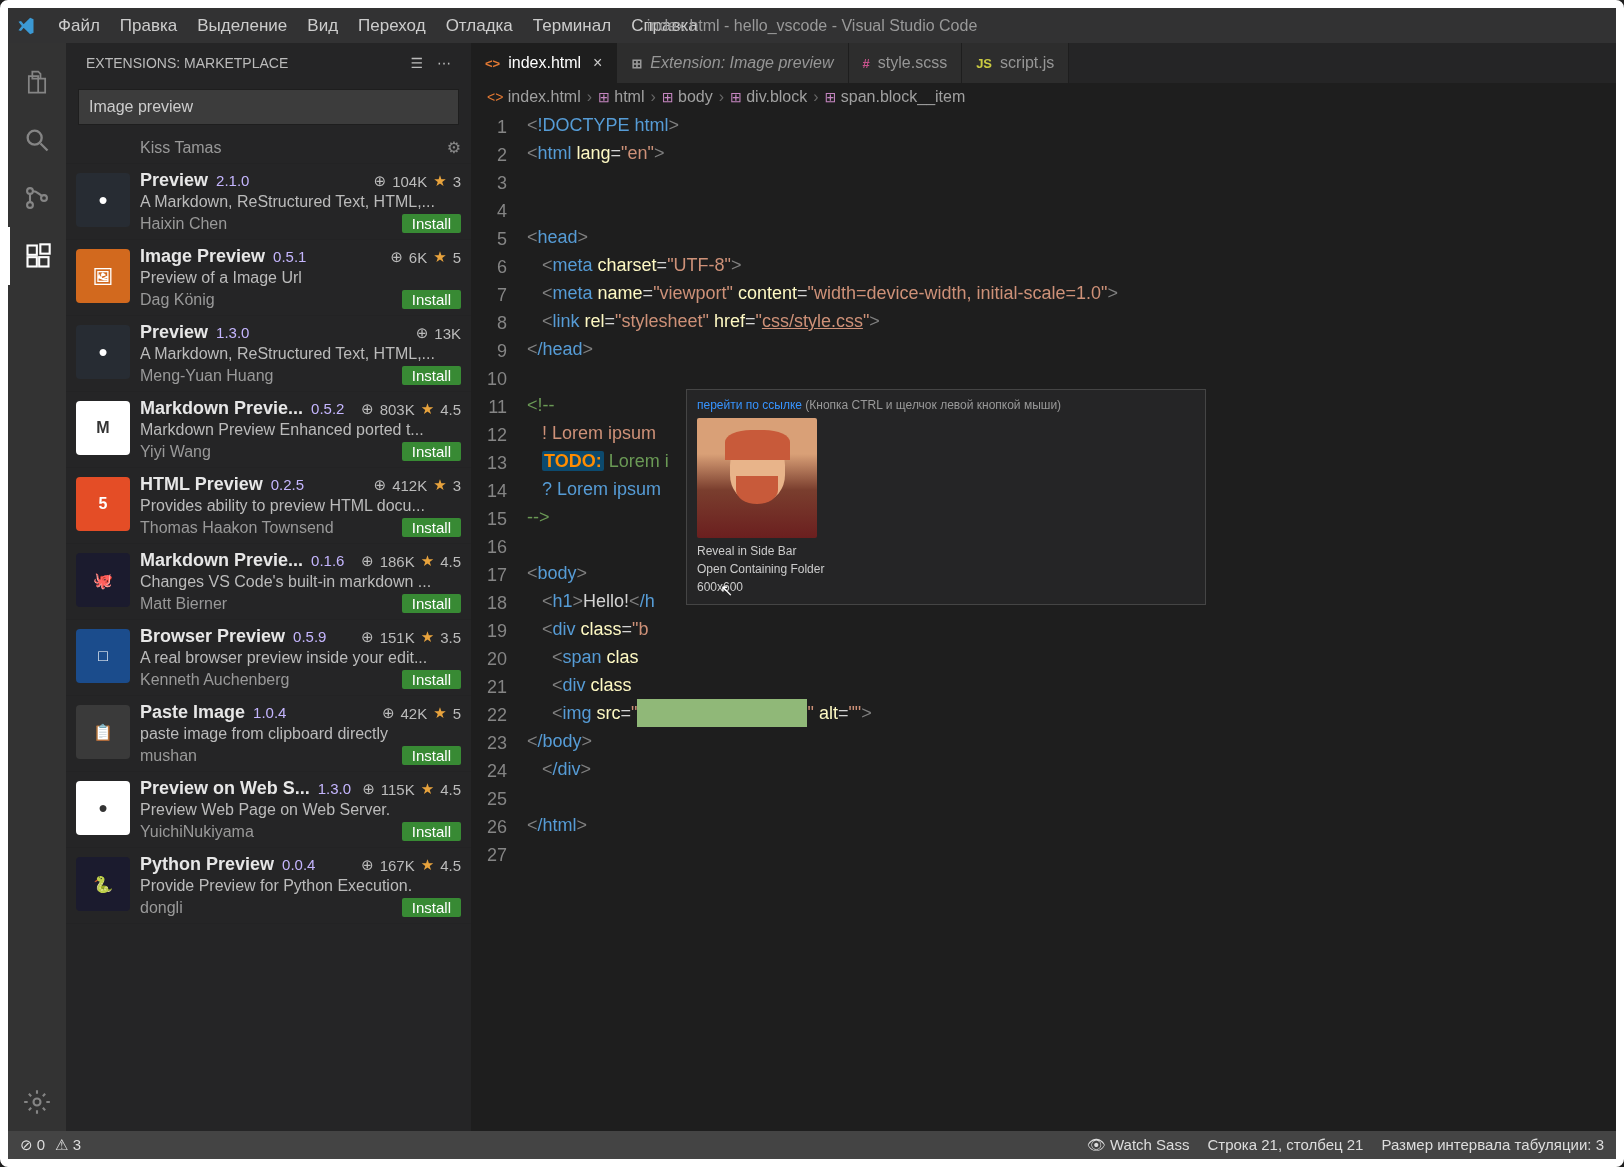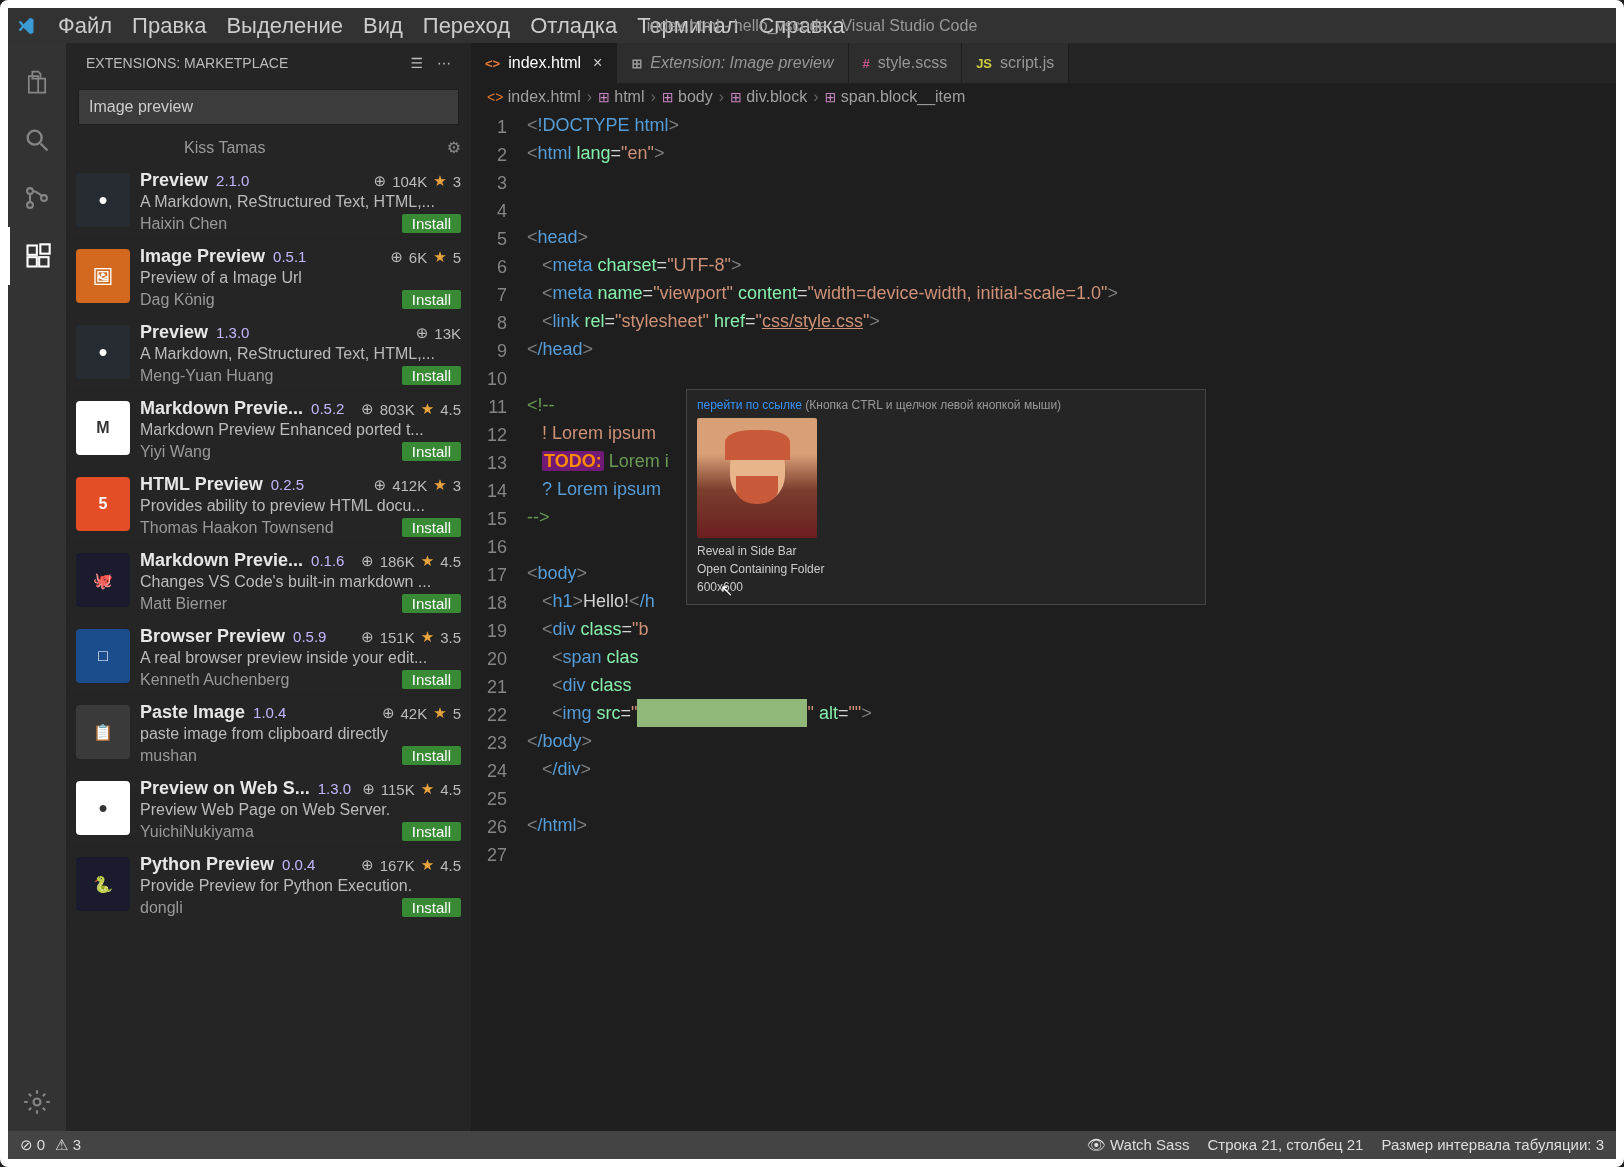--- a/index.html
+++ b/index.html
@@ -1,37 +1,37 @@
 <!DOCTYPE html>
 <html><head>
   <meta charset="utf-8">
   <style>
     * { margin: 0; padding: 0; box-sizing: border-box; font-family: 'Segoe UI', Tahoma, sans-serif; }
     body { background: #1e1e1e; color: #cccccc; height: 1167px; width: 1624px; display: flex; flex-direction: column; overflow: hidden; position: relative; border: 8px solid #fff; border-radius: 8px; }
     
     .titlebar { height: 35px; background: #323233; display: flex; align-items: center; padding: 0 8px; font-size: 16px; }
     .vscode-icon { width: 20px; height: 20px; margin-right: 12px; }
-    .menu-item { padding: 6px 10px; cursor: pointer; font-size: 22px; }
+    .menu-item { padding: 6px 10px; cursor: pointer; font-size: 17px; }
     .title-text { margin-left: auto; margin-right: auto; color: #999; position: absolute; left: 50%; transform: translateX(-50%); }
     
     .main-layout { flex: 1; display: flex; overflow: hidden; }
     
     .activity-bar { width: 58px; background: #333333; display: flex; flex-direction: column; align-items: center; padding-top: 10px; }
     .activity-item { width: 58px; height: 58px; display: flex; align-items: center; justify-content: center; color: #858585; cursor: pointer; }
     .activity-item.active { border-left: 2px solid #fff; color: #fff; }
     .activity-bottom { margin-top: auto; }
     
     .sidebar { width: 405px; background: #252526; display: flex; flex-direction: column; overflow: hidden; }
     .sidebar-header { height: 40px; display: flex; align-items: center; padding: 0 20px; font-size: 14px; color: #bbb; }
     .sidebar-actions { margin-left: auto; display: flex; gap: 14px; }
     .search-box { margin: 6px 12px 10px; background: #3c3c3c; border: 1px solid #1e1e1e; padding: 8px 10px; color: #ccc; font-size: 16px; }
     
     .ext-list { flex: 1; overflow-y: hidden; }
     .ext-row { display: flex; padding: 6px 10px 6px 10px; border-bottom: 1px solid rgba(0,0,0,0.05); }
-    .ext-row.partial { padding-top: 0; gap: 44px; }
+    .ext-row.partial { padding-top: 0; }
     .ext-icon { width: 54px; height: 54px; margin-right: 10px; margin-top: 3px; flex-shrink: 0; border-radius: 4px; display:flex; align-items:center; justify-content:center; font-weight:bold; font-size:16px; }
     .ext-body { flex: 1; min-width: 0; }
     .ext-title-row { display: flex; align-items: baseline; gap: 8px; }
     .ext-name { color: #e7e7e7; font-weight: 600; font-size: 18px; white-space:nowrap; overflow:hidden; text-overflow:ellipsis; max-width:180px; }
     .ext-ver { color: #c4b5fd; font-size: 15px; }
     .ext-stats { margin-left: auto; display: flex; align-items: center; gap: 6px; color: #bbb; font-size: 15px; }
     .ext-star { color: #e8a33d; }
     .ext-desc { color: #bbb; font-size: 16px; white-space: nowrap; overflow: hidden; text-overflow: ellipsis; margin-top: 2px; }
     .ext-author-row { display: flex; align-items: center; margin-top: 3px; }
     .ext-author { color: #999; font-size: 16px; }
@@ -49,26 +49,26 @@
     .bc-sep { color: #666; }
     .bc-icon { font-size:14px; }
     
     .code-area { flex: 1; display: flex; font-family: 'Consolas', monospace; font-size: 18px; position: relative; }
     .gutter { width: 56px; text-align: right; color: #858585; padding-right: 20px; line-height: 28px; padding-top: 2px; }
     .ln { height: 28px; }
     .code { flex: 1; position: relative; }
     .code-line { height: 28px; line-height: 28px; white-space: pre; }
     .c-tag { color: #569cd6; }
     .c-bracket { color: #808080; }
-    .c-attr { color: #86efac; }
+    .c-attr { color: #fef9c3; }
     .c-str { color: #ce9178; }
     .c-text { color: #d4d4d4; }
     .c-doctype { color: #569cd6; }
     .c-comment { color: #6a9955; }
-    .c-todo { color: #ff8c00; font-weight: bold; background:#701a75; padding:0 2px; border-radius:2px; }
+    .c-todo { color: #ff8c00; font-weight: bold; background:#0c4a6e; padding:0 2px; border-radius:2px; }
     .c-link { text-decoration: underline; }
     .c-hl { background: #90b878; display:inline-block; width:170px; }
     
     .hover-popup { position: absolute; left: 678px; top: 381px; background: #252526; border: 1px solid #454545; width: 520px; padding: 8px 10px 10px; z-index: 10; color: #ccc; font-size: 12px; }
     .hover-popup .hdr { color: #3794ff; margin-bottom: 4px; }
     .hover-popup .hdr-rest { color: #999; }
     .hover-img { width: 120px; height: 120px; background: linear-gradient(#d9a077 30%, #7a3e2e 60%, #6b1f1f); margin: 6px 0; border-radius: 2px; display:flex; align-items:center; justify-content:center; overflow:hidden; position:relative; }
     .hover-img::before { content:''; position:absolute; width:55px; height:65px; background:#e8b48a; border-radius:45% 45% 40% 40%; top:18px; }
     .hover-img::after { content:''; position:absolute; width:65px; height:30px; background:#c85a3a; border-radius:40% 40% 0 0; top:12px; }
     .hover-beard { position:absolute; width:42px; height:28px; background:#c85a3a; border-radius:0 0 50% 50%; top:58px; }

